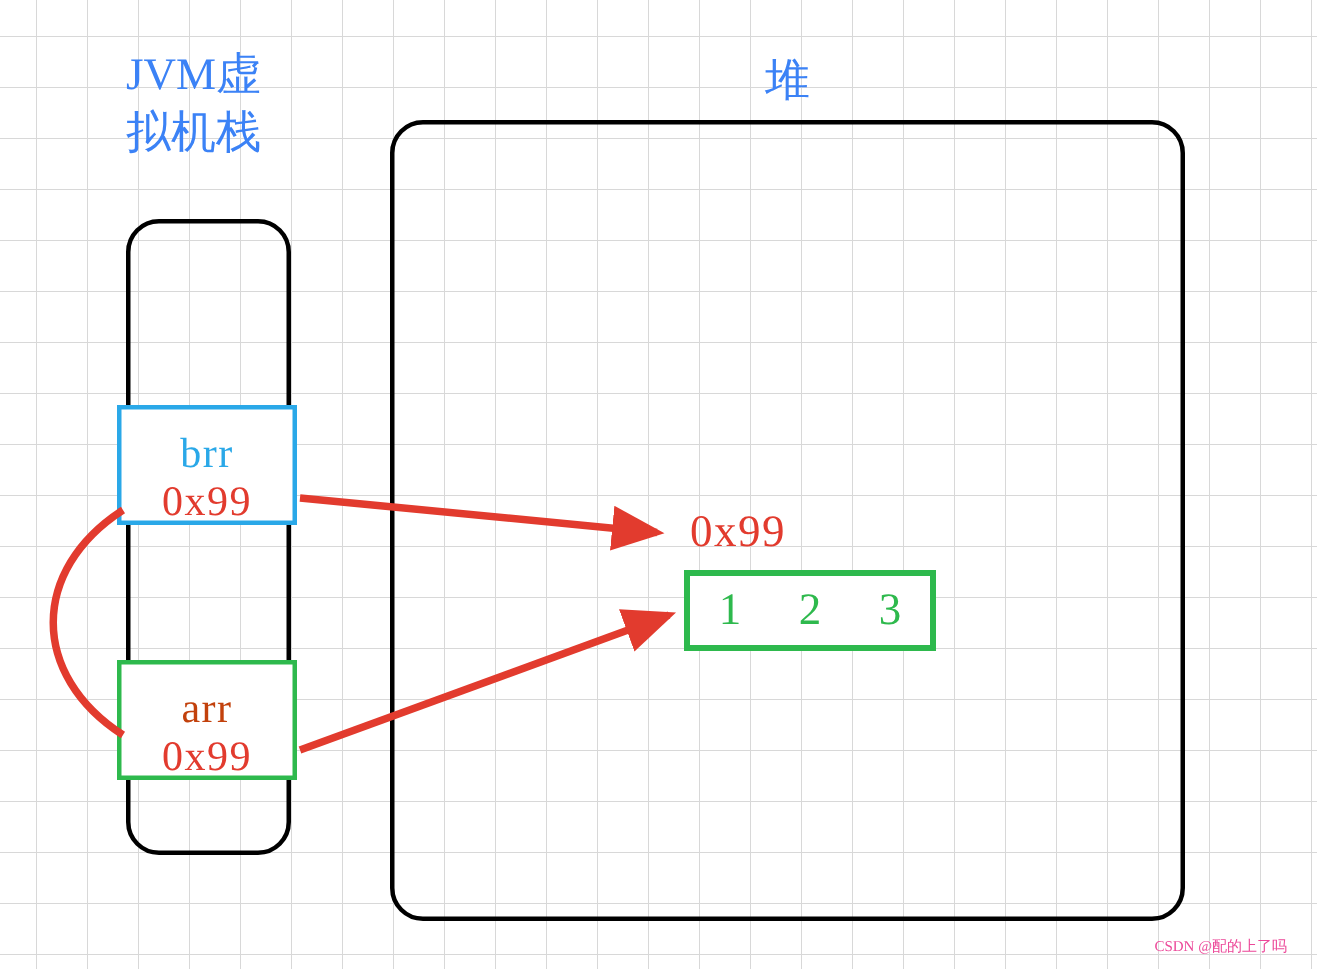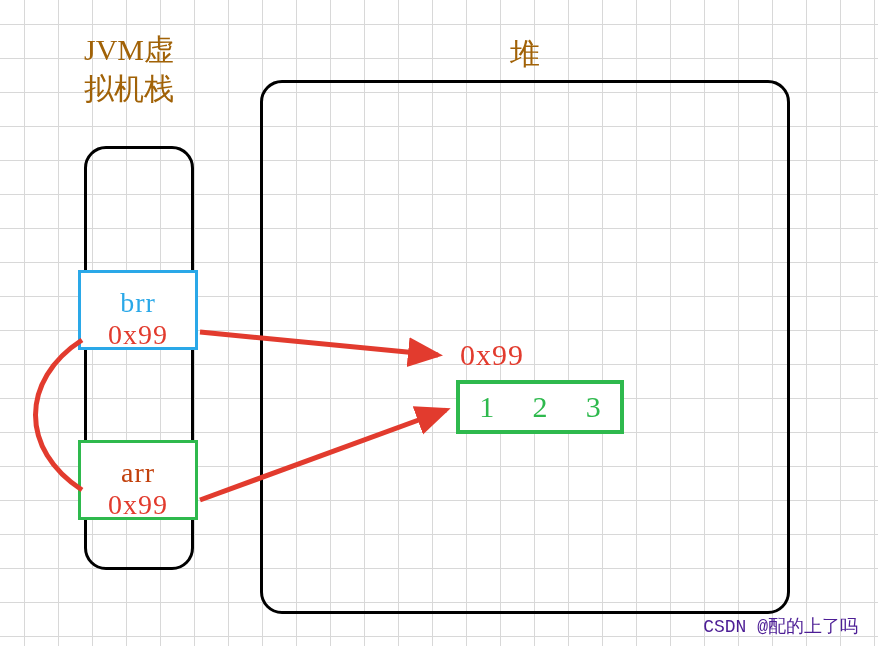--- a/index.html
+++ b/index.html
@@ -13,21 +13,21 @@
     }
     .grid {
       position: absolute;
       inset: 0;
       background-image:
         linear-gradient(to right, #d8d8d8 1px, transparent 1px),
         linear-gradient(to bottom, #d8d8d8 1px, transparent 1px);
       background-size: 34px 34px;
       background-position: -10px -10px;
     }
-    .label { position: absolute; font-size: 30px; color: #a16207; line-height: 1.3; }
+    .label { position: absolute; font-size: 30px; color: #3b82f6; line-height: 1.3; }
     .stack-label { left: 84px; top: 30px; }
     .heap-label { left: 510px; top: 34px; }
     .stack-box {
       position: absolute;
       left: 84px; top: 146px;
       width: 110px; height: 424px;
       border: 3px solid #000;
       border-radius: 22px;
       background: transparent;
     }
@@ -65,23 +65,23 @@
       background: #fff;
       display: flex;
       align-items: center;
       justify-content: space-around;
       font-size: 30px;
       color: #2eb94d;
     }
     .watermark {
       position: absolute;
       right: 20px; bottom: 8px;
-      font-size: 18px;
-      color: #4c1d95;
-      font-family: Liberation Mono, monospace;
+      font-size: 10px;
+      color: #ec4899;
+      font-family: Liberation Serif, serif;
     }
     svg.arrows {
       position: absolute;
       inset: 0;
       width: 878px; height: 646px;
       pointer-events: none;
     }
   </style>
 </head>
 <body>

